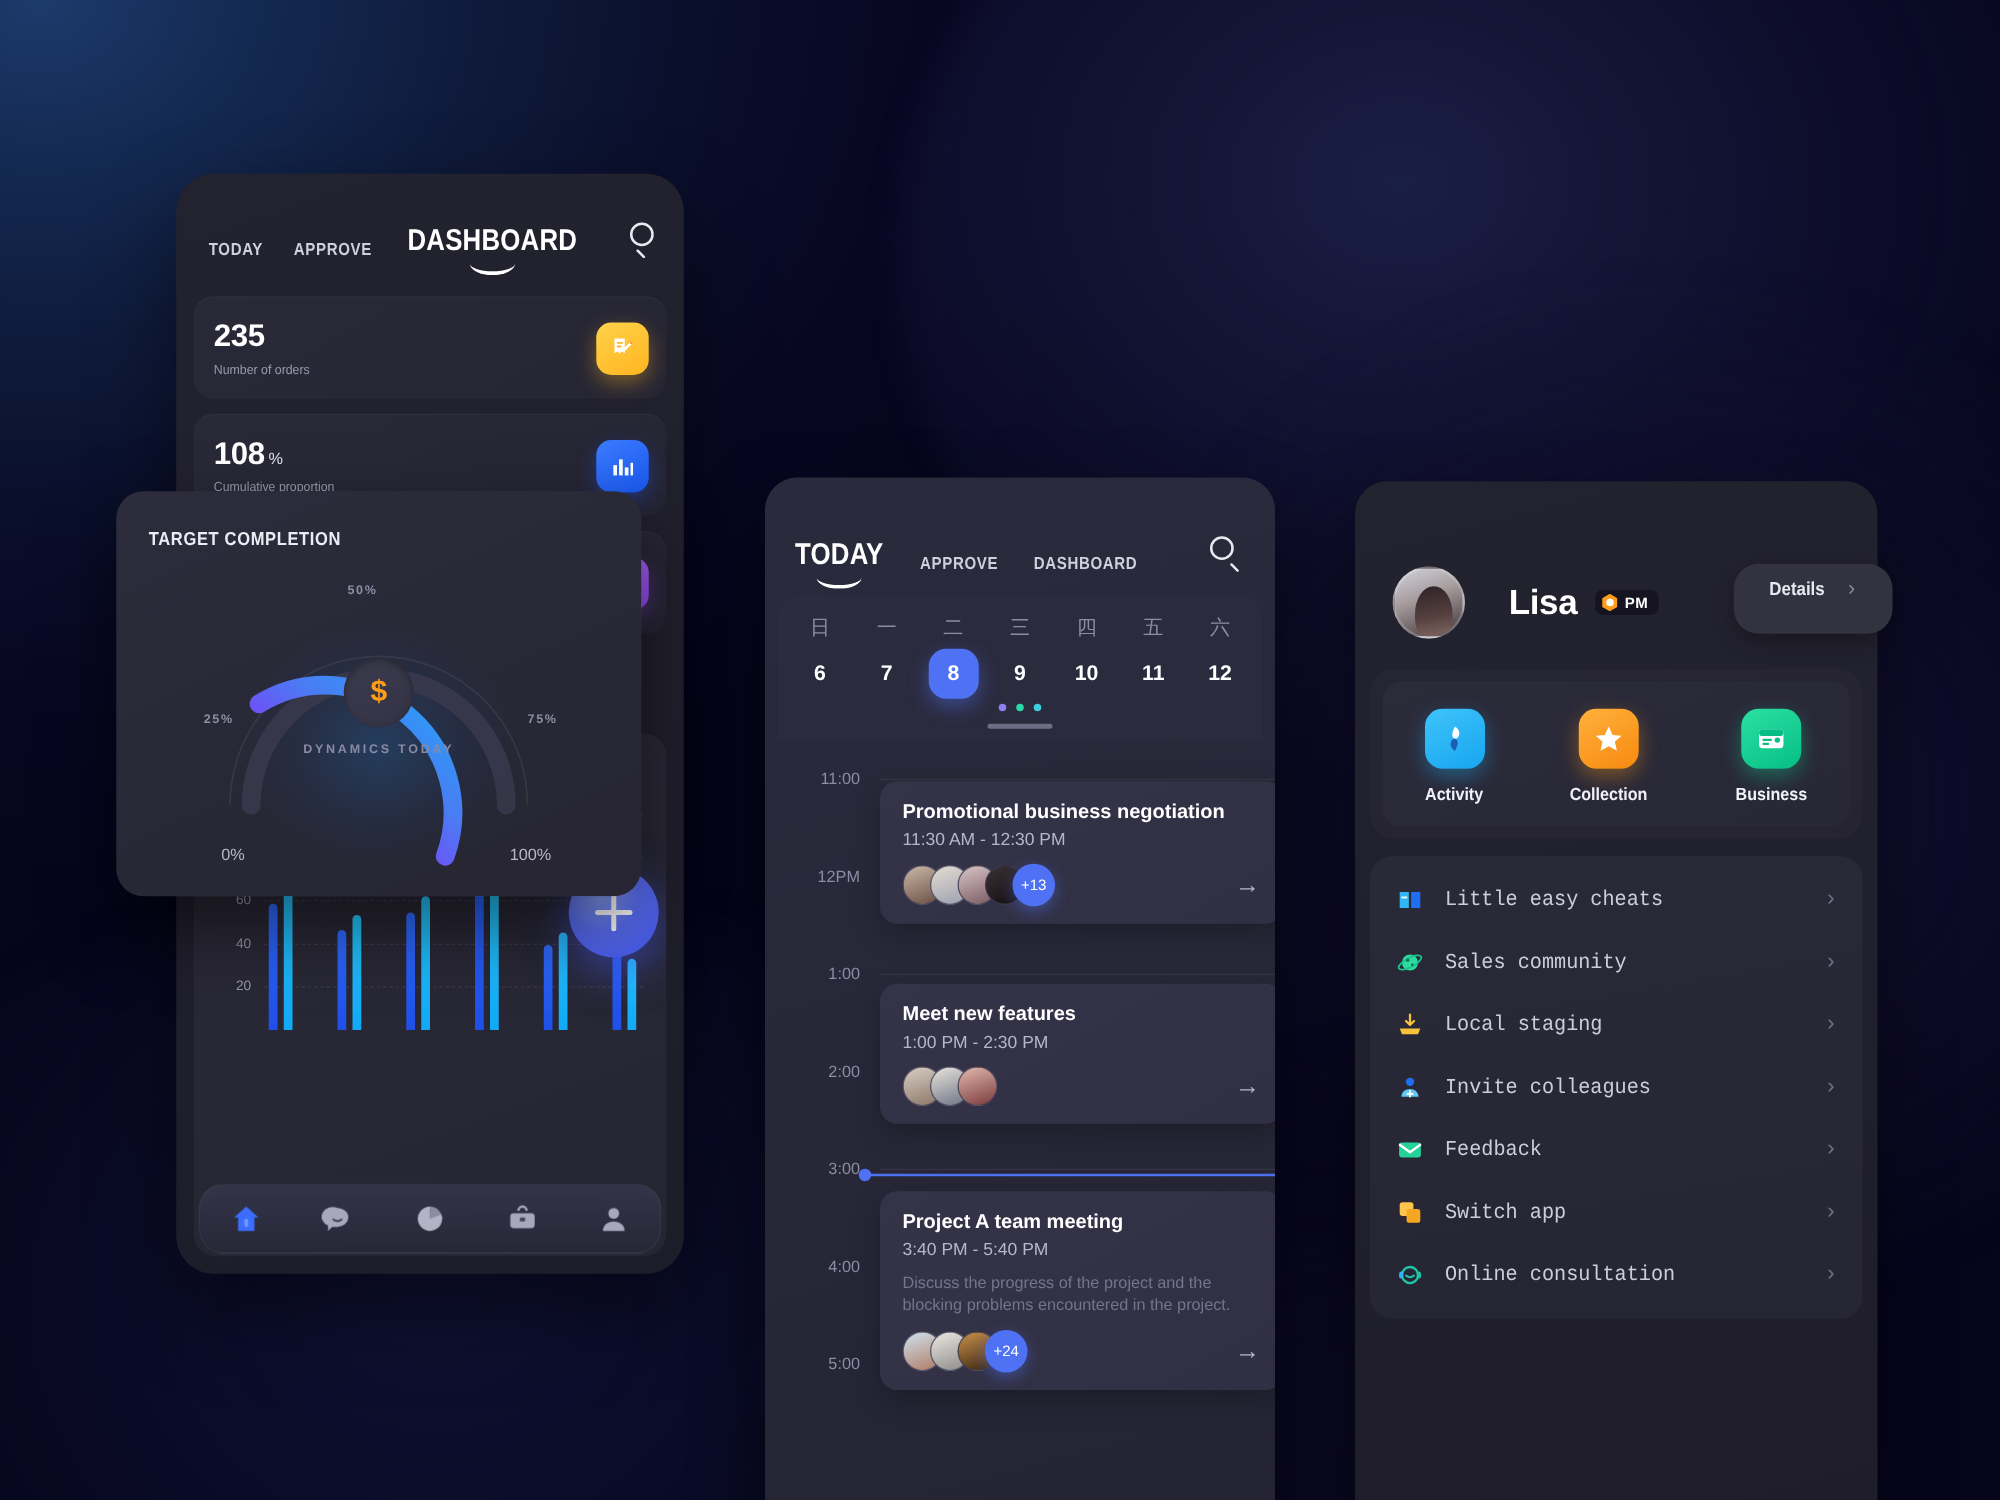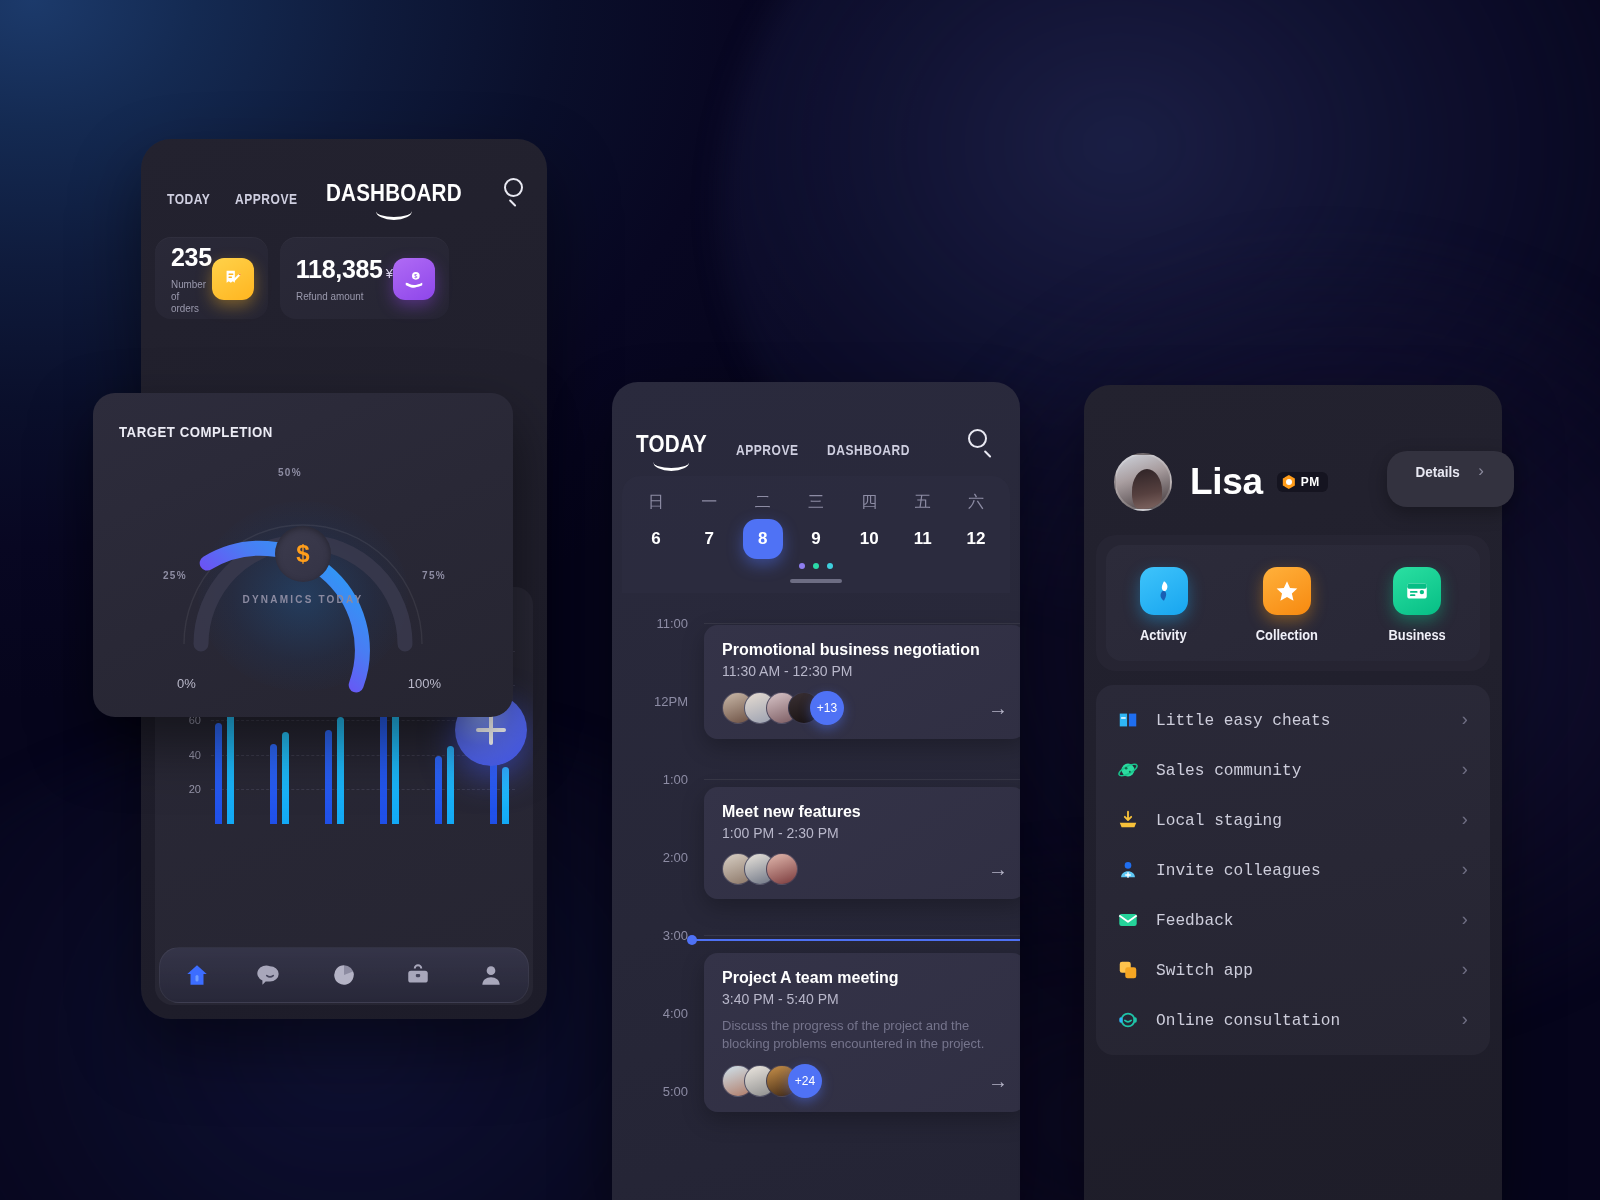--- a/index.html
+++ b/index.html
@@ -75,21 +75,21 @@
   .search-btn .ring {
     position:absolute; left:2px; top:1px; width:19px; height:19px;
     border:2.3px solid #e9e9f2; border-radius:50%;
   }
   .search-btn .handle {
     position:absolute; right:4px; bottom:3px; width:9px; height:2.3px;
     background:#e9e9f2; transform:rotate(45deg); border-radius:2px;
   }
 
   .stats-grid {
-    display:grid; grid-template-columns:1fr 1fr 1fr; gap:12px;
+    display:grid; grid-template-columns:1fr; gap:12px;
     padding:30px 14px 0 14px;
   }
   .stat-card {
     background:linear-gradient(150deg,#2a2938 0%, #262533 100%);
     border-radius:16px; padding:17px 14px 15px 16px;
     display:flex; align-items:center; justify-content:space-between;
     box-shadow:inset 0 1px 0 rgba(255,255,255,0.03);
     height:82px;
   }
   .stat-num { color:#fff; font-size:25px; font-weight:700; letter-spacing:-0.3px; line-height:1; }
@@ -236,21 +236,21 @@
   .profile { display:flex; align-items:center; padding:68px 0 0 30px; position:relative; }
   .avatar-lg {
     width:58px; height:58px; border-radius:50%;
     background:linear-gradient(160deg,#cfd4dd 0%, #a99ea0 40%, #3c3336 100%);
     border:2px solid rgba(255,255,255,0.18); flex:none; position:relative; overflow:hidden;
   }
   .avatar-lg:after {
     content:""; position:absolute; left:16px; top:14px; width:30px; height:44px;
     border-radius:50% 50% 42% 42%; background:linear-gradient(170deg,#2e2326 0%, #56403f 55%, #8a6f6a 100%);
   }
-  .pname { color:#fff; font-size:37px; font-weight:700; margin-left:18px; letter-spacing:-0.3px; }
+  .pname { color:#fff; font-size:28px; font-weight:700; margin-left:35px; letter-spacing:-0.3px; }
   .badge {
     margin-left:14px; background:#151420; border-radius:6px; padding:3px 8px 3px 5px;
     display:flex; align-items:center; gap:5px;
   }
   .badge .hex { width:14px; height:14px; background:#ff9c1a;
     clip-path:polygon(50% 0%,93% 25%,93% 75%,50% 100%,7% 75%,7% 25%);
     display:flex; align-items:center; justify-content:center; }
   .badge .hex i { width:6px; height:6px; background:#fff; border-radius:50%; display:block; }
   .badge span { color:#fff; font-size:12px; font-weight:700; letter-spacing:0.4px; }
   .details-btn {
@@ -321,20 +321,34 @@
             <path d="M5 3h9v13l-2.2-1.6L9.6 16 7.4 14.4 5 16z" fill="#fff"></path>
             <rect x="7" y="6" width="5.5" height="1.6" rx="0.8" fill="#ffb520"></rect>
             <rect x="7" y="9.2" width="4" height="1.6" rx="0.8" fill="#ffb520"></rect>
             <path d="M19.2 5.6l1.6 1.6-6.6 6.6-2.2.6.6-2.2z" fill="#fff"></path>
             <path d="M19.2 5.6l1.6 1.6-1.1 1.1-1.6-1.6z" fill="#ff8f1f"></path>
           </svg>
       </div>
     </div>
 
 
+    <div class="stat-card">
+      <div>
+        <div class="stat-num"><span>108</span><span class="unit">%</span></div>
+        <div class="stat-label">Cumulative proportion</div>
+      </div>
+      <div class="stat-icon ic-chart">
+        <svg width="22" height="22" viewBox="0 0 24 24">
+            <rect x="4" y="11" width="3.2" height="9" fill="#fff"></rect>
+            <rect x="9" y="6" width="3.2" height="14" fill="#fff"></rect>
+            <rect x="14" y="13" width="3.2" height="7" fill="#fff"></rect>
+            <rect x="19" y="9" width="2.2" height="11" fill="#fff"></rect>
+          </svg>
+      </div>
+    </div>
 
     <div class="stat-card">
       <div>
         <div class="stat-num"><span>118,385</span><span class="unit">¥</span></div>
         <div class="stat-label">Refund amount</div>
       </div>
       <div class="stat-icon ic-refund">
         <svg width="22" height="22" viewBox="0 0 24 24">
             <circle cx="14" cy="8.5" r="4.2" fill="#fff"></circle>
             <text x="14" y="11" font-size="6" text-anchor="middle" fill="#8e46ea" font-family="sans-serif">$</text>

